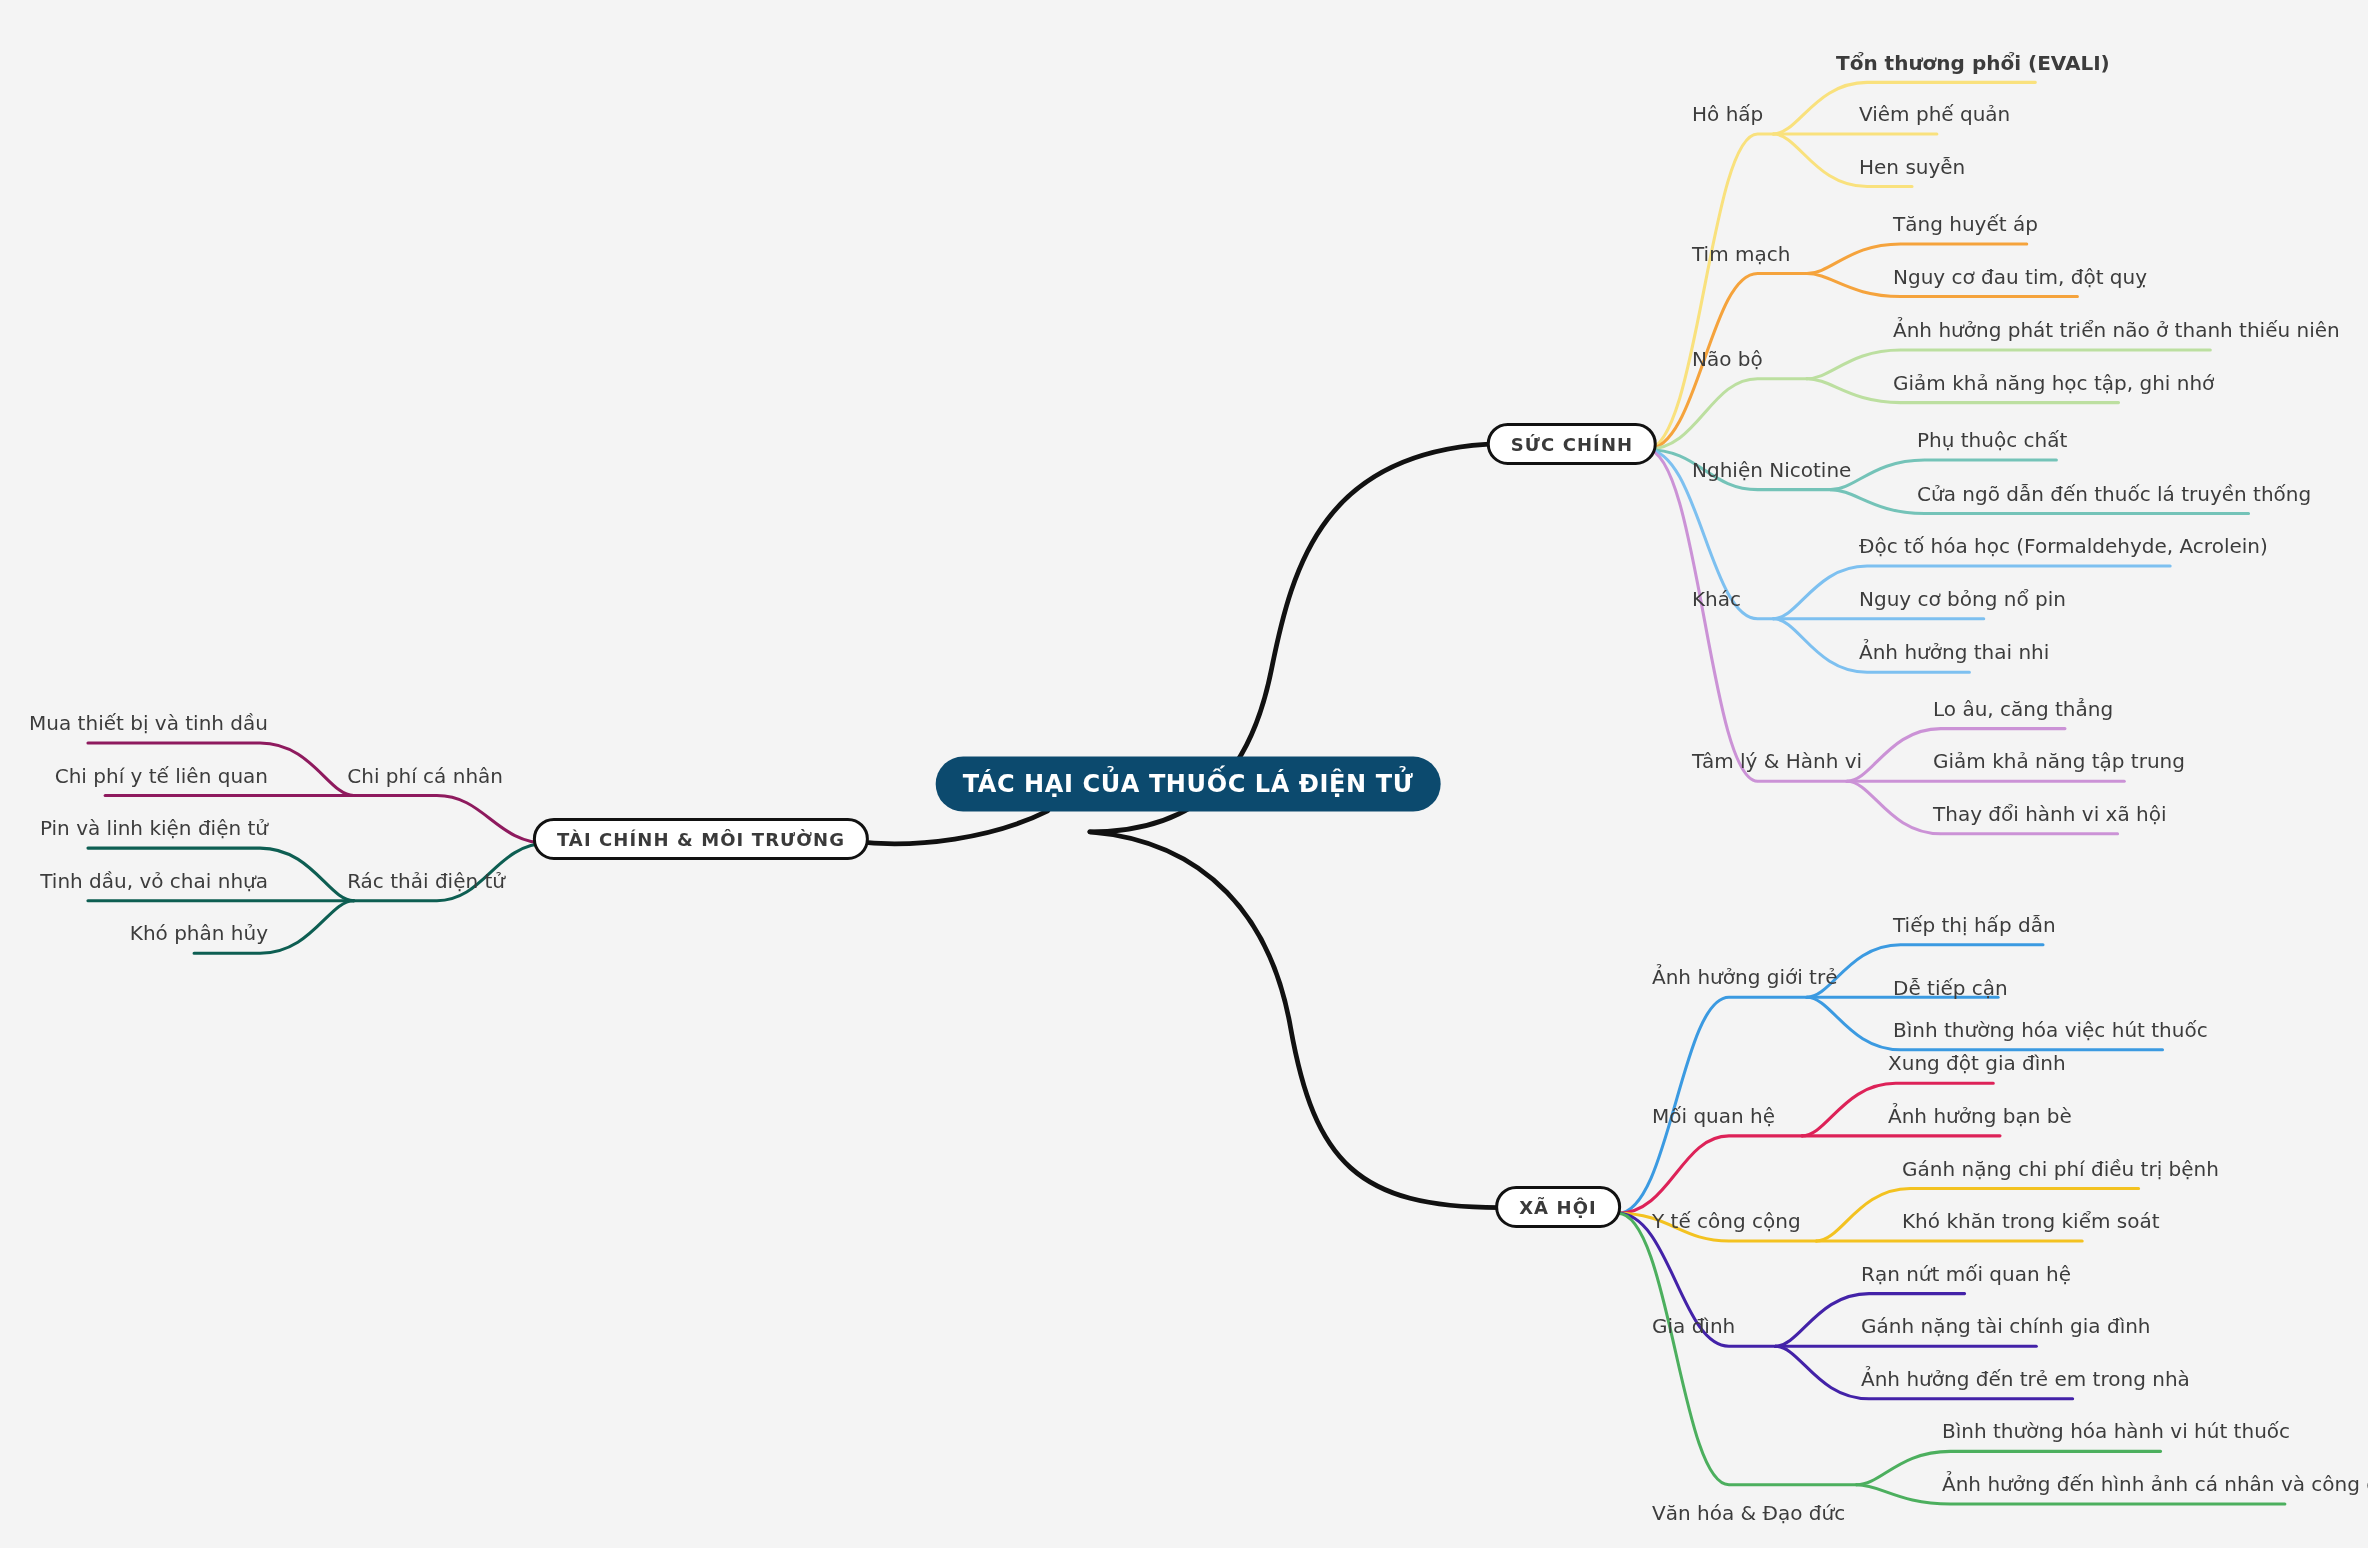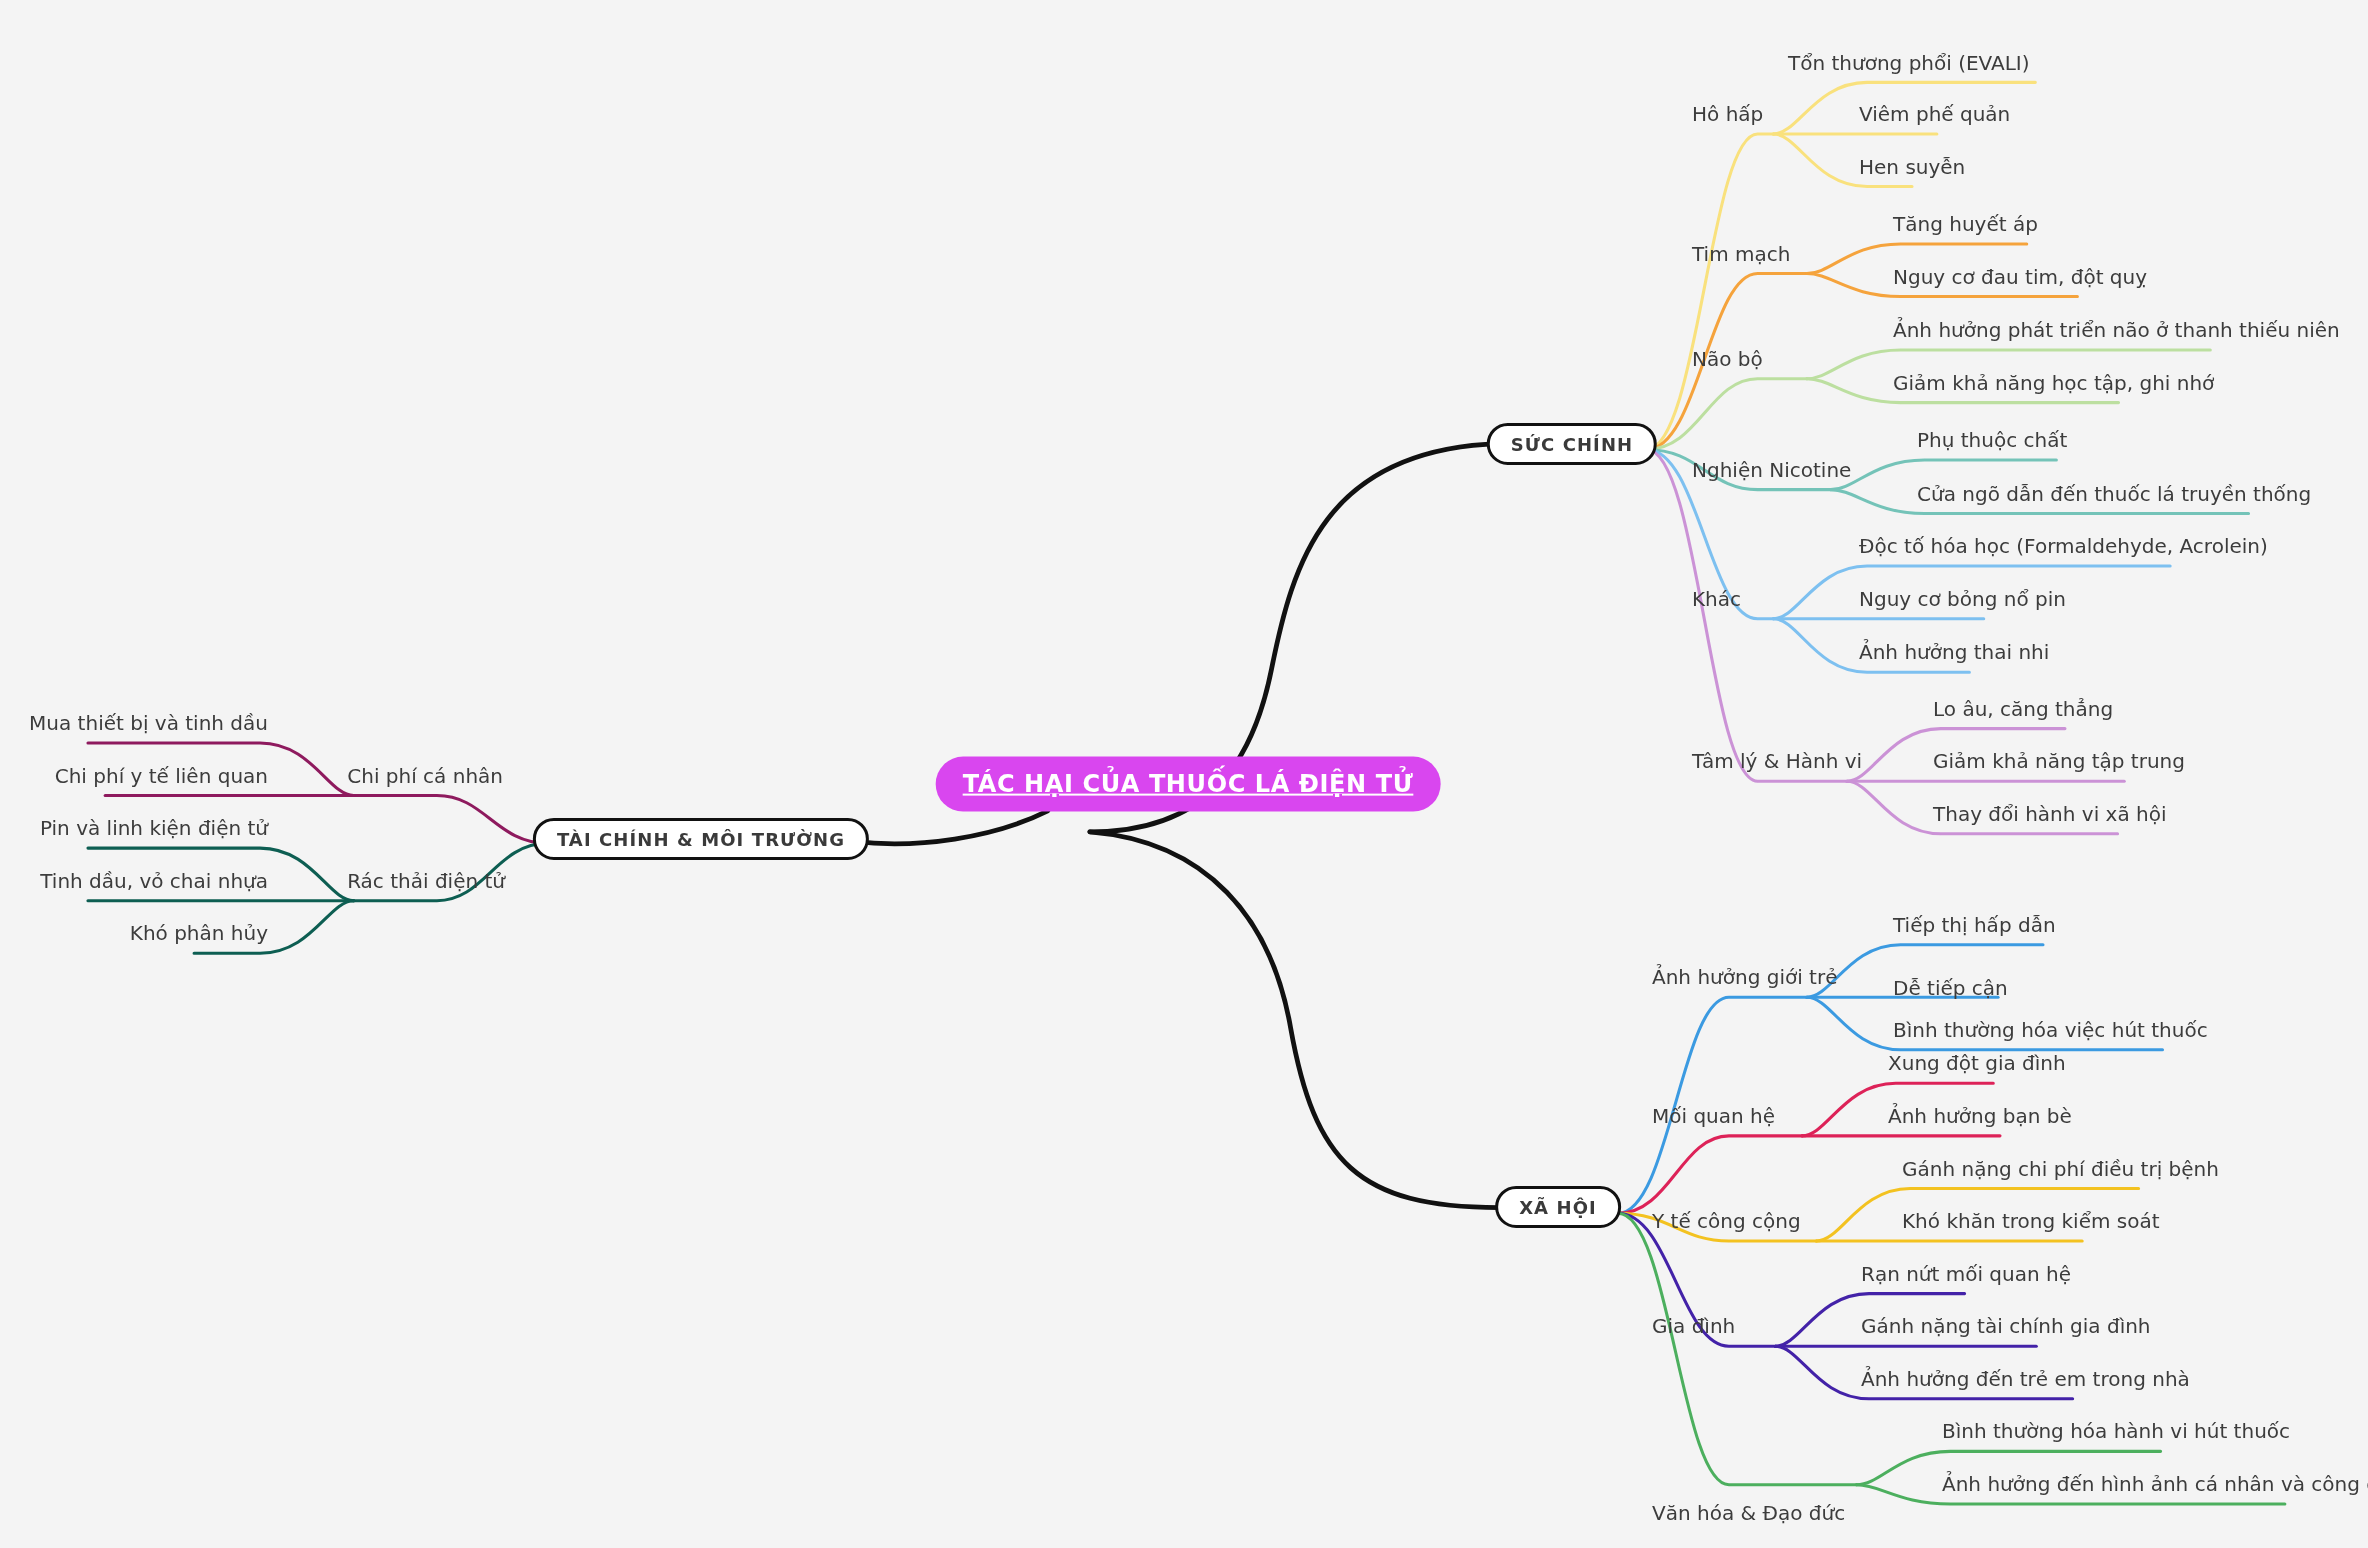--- a/index.html
+++ b/index.html
@@ -107,24 +107,24 @@
       <path d="M 1096 848 C 1040 876 960 888 893 880" stroke="#111111" stroke-width="5" fill="none" stroke-linecap="round"></path>
       <path d="M 573 882 C 519 882 507 832 457 832 L 370 832" stroke="#8e1a5e" stroke-width="3.2" fill="none" stroke-linecap="round"></path>
       <path d="M 370 832 C 344 832 326 777 272 777 L 92 777" stroke="#8e1a5e" stroke-width="3.2" fill="none" stroke-linecap="round"></path>
       <path d="M 370 832 L 110 832" stroke="#8e1a5e" stroke-width="3.2" fill="none" stroke-linecap="round"></path>
       <path d="M 573 882 C 519 882 507 942 457 942 L 370 942" stroke="#0d5e52" stroke-width="3.2" fill="none" stroke-linecap="round"></path>
       <path d="M 370 942 C 344 942 326 887 272 887 L 92 887" stroke="#0d5e52" stroke-width="3.2" fill="none" stroke-linecap="round"></path>
       <path d="M 370 942 L 92 942" stroke="#0d5e52" stroke-width="3.2" fill="none" stroke-linecap="round"></path>
       <path d="M 370 942 C 344 942 326 997 272 997 L 203 997" stroke="#0d5e52" stroke-width="3.2" fill="none" stroke-linecap="round"></path>
     </svg>
   <div id="nodes">
-      <div class="node root" style="left: 1188px; top: 784px; background: #d946ef; color: rgb(255, 255, 255); text-decoration: underline;">TÁC HẠI CỦA THUỐC LÁ ĐIỆN TỬ</div>
+      <div class="node root" style="left: 1188px; top: 784px; background: #0c4a6e; color: rgb(255, 255, 255);">TÁC HẠI CỦA THUỐC LÁ ĐIỆN TỬ</div>
       <div class="node branch" style="left: 1572px; top: 444px;">SỨC CHÍNH</div>
       <div class="node sub r" style="left: 1692px; top: 126px;">Hô hấp</div>
-      <div class="node leaf r" style="left: 1788px; top: 75px;">Tổn thương phổi (EVALI)</div>
+      <div class="node leaf r" style="left: 1836px; top: 75px; font-weight: bold;">Tổn thương phổi (EVALI)</div>
       <div class="node leaf r" style="left: 1859px; top: 126px;">Viêm phế quản</div>
       <div class="node leaf r" style="left: 1859px; top: 179px;">Hen suyễn</div>
       <div class="node sub r" style="left: 1692px; top: 266px;">Tim mạch</div>
       <div class="node leaf r" style="left: 1893px; top: 236px;">Tăng huyết áp</div>
       <div class="node leaf r" style="left: 1893px; top: 289px;">Nguy cơ đau tim, đột quỵ</div>
       <div class="node sub r" style="left: 1692px; top: 371px;">Não bộ</div>
       <div class="node leaf r" style="left: 1893px; top: 342px;">Ảnh hưởng phát triển não ở thanh thiếu niên</div>
       <div class="node leaf r" style="left: 1893px; top: 395px;">Giảm khả năng học tập, ghi nhớ</div>
       <div class="node sub r" style="left: 1692px; top: 482px;">Nghiện Nicotine</div>
       <div class="node leaf r" style="left: 1917px; top: 452px;">Phụ thuộc chất</div>

